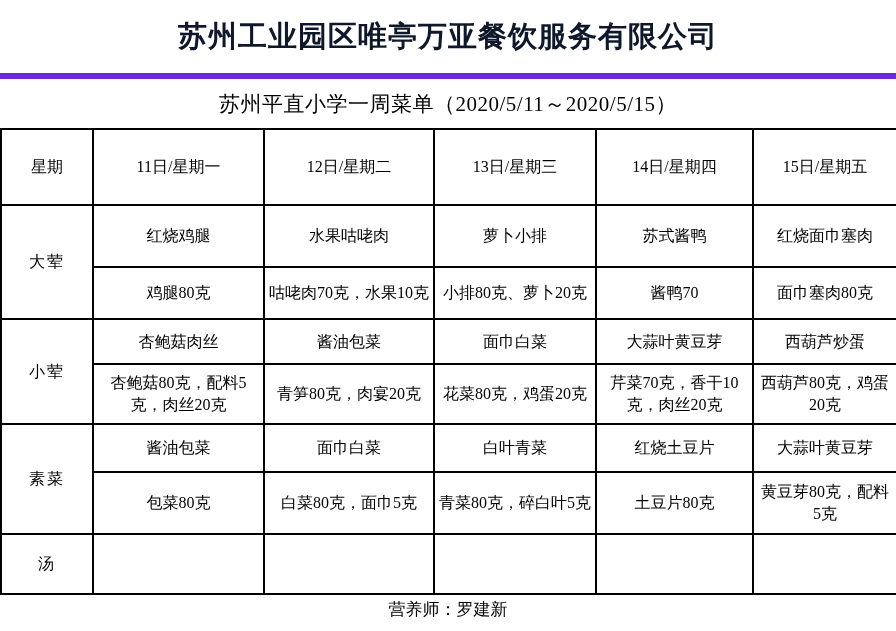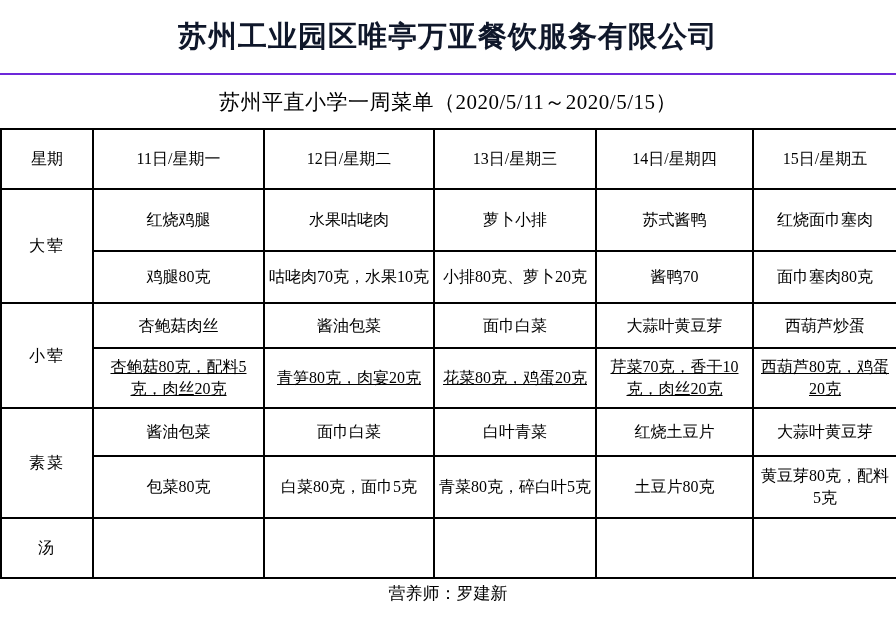--- a/index.html
+++ b/index.html
@@ -14,46 +14,46 @@
   .page { width: 896px; height: 631px; background: #fff; }
 
   .title-block {
     height: 73px;
     display: flex; align-items: center; justify-content: center;
     font-size: 29px; font-weight: bold;
     letter-spacing: 1px;
   }
   .subtitle-block {
     height: 55px;
-    border-top: 2px solid #6d28d9;
+    border-top: 6px solid #6d28d9;
     display: flex; align-items: center; justify-content: center;
     font-size: 21px;
     letter-spacing: 0.5px;
   }
 
   table.menu {
     width: 896px;
     border-collapse: collapse;
     table-layout: fixed;
   }
   table.menu td, table.menu th {
     border: 2px solid #000;
     text-align: center;
     vertical-align: middle;
     padding: 2px 4px;
     font-weight: normal;
     font-size: 16px;
     line-height: 1.35;
     word-break: break-all;
   }
-  tr.r-header   { height: 60px; margin-left: 12px; }
+  tr.r-header   { height: 76px; margin-left: 12px; }
   tr.r-dish-a   { height: 62px; }
   tr.r-qty-a    { height: 52px; border-radius: 30px; }
   tr.r-dish-b   { height: 45px; }
-  tr.r-qty-b    { height: 60px; text-decoration: underline; }
+  tr.r-qty-b    { height: 60px; }
   tr.r-dish-c   { height: 48px; }
   tr.r-qty-c    { height: 62px; }
   tr.r-soup     { height: 60px; }
 
   td.corner, th.day { font-size: 17px; }
   td.section-label { font-size: 22px; letter-spacing: 2px; }
   td.low { vertical-align: bottom; padding-bottom: 0; }
 
   .footer-block {
     height: 28px;

